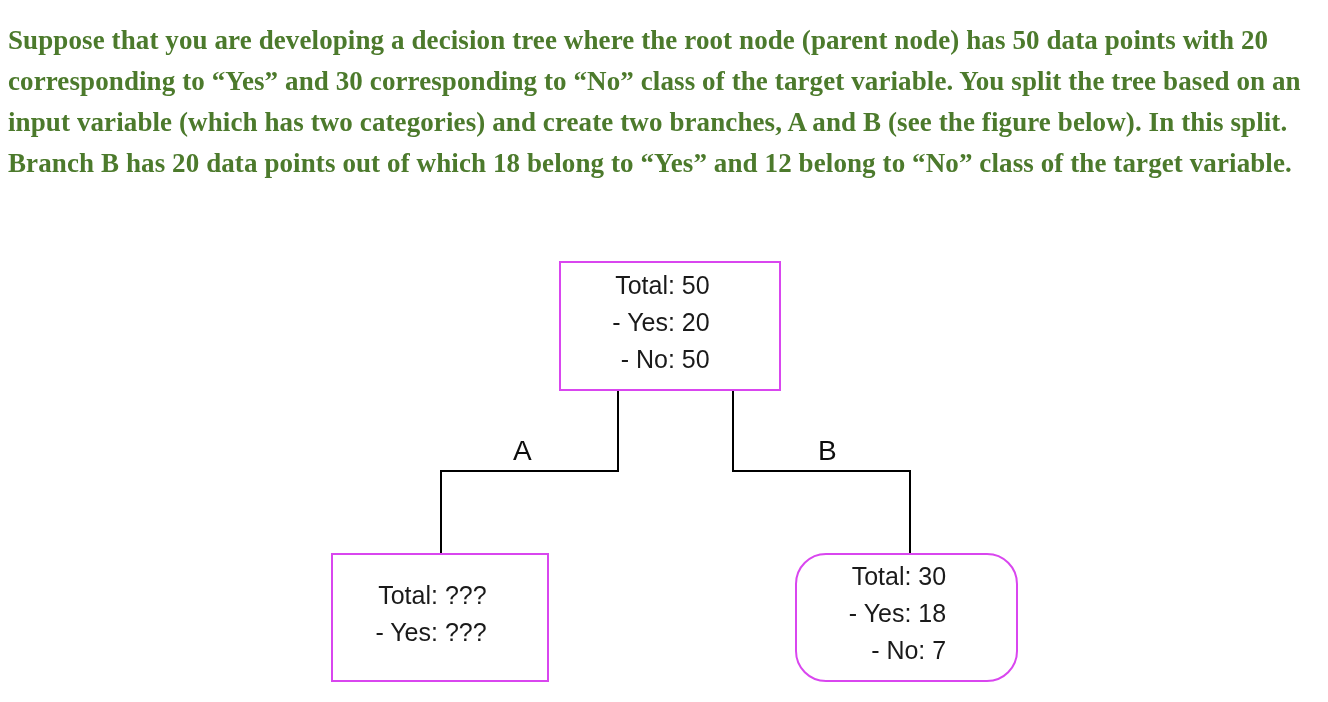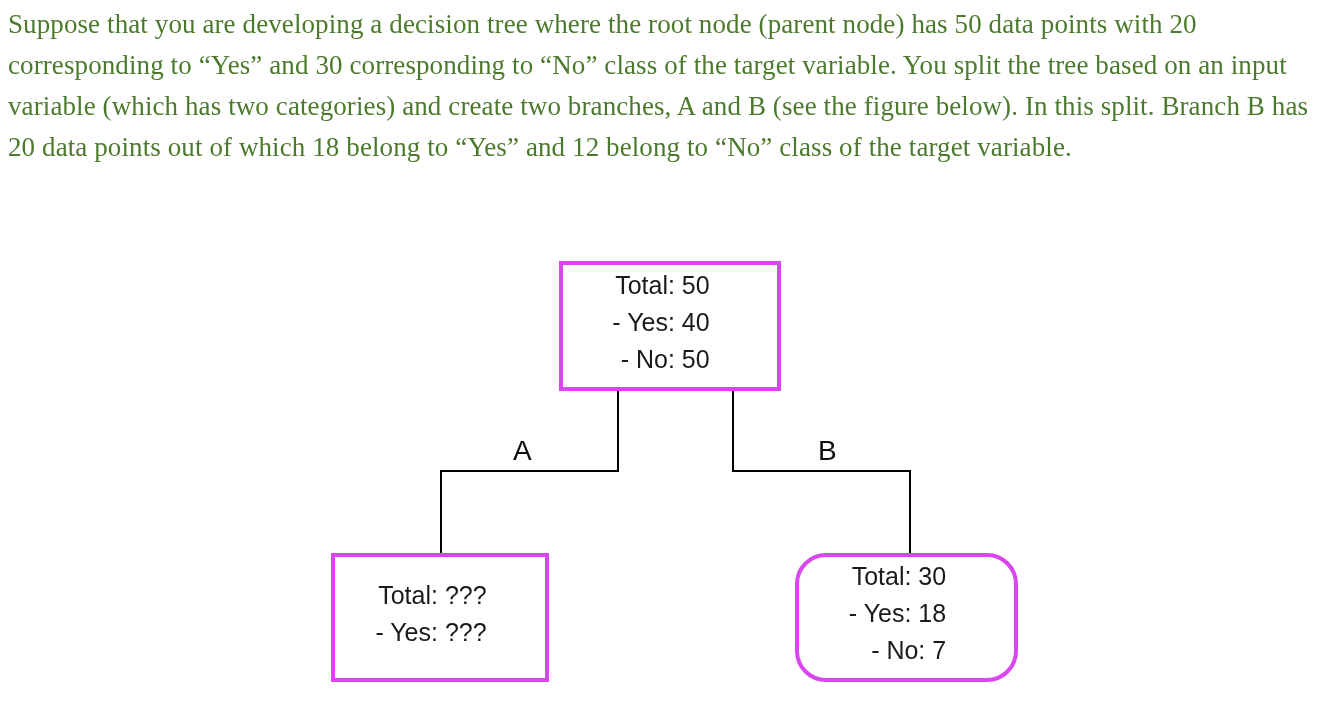--- a/index.html
+++ b/index.html
@@ -13,24 +13,24 @@
     height: 702px;
     background: #ffffff;
     overflow: hidden;
     font-family: "Liberation Sans", sans-serif;
   }
 
   
   .question {
     position: absolute;
     left: 8px;
-    top: 4px;
+    top: 20px;
     width: 1310px;
     font-family: "Liberation Serif", serif;
-    font-weight: normal;
+    font-weight: bold;
     font-size: 27px;
     line-height: 41px;
     color: #4c7a2c;
     letter-spacing: 0.1px;
     text-align: left;
     white-space: pre-wrap;
   }
 
   
   .tree {
@@ -43,21 +43,21 @@
   .tree svg {
     position: absolute;
     left: 0;
     top: 0;
     display: block;
   }
 
   .node {
     position: absolute;
     box-sizing: border-box;
-    border: 4px solid #d946ef;
+    border: 2px solid #d946ef;
     background: #ffffff;
     display: flex;
     flex-direction: column;
     justify-content: center;
     align-items: center;
     padding: 4px 0 12px 0;
   }
   .node-line {
     font-family: "Liberation Sans", sans-serif;
     font-size: 25px;
@@ -101,21 +101,21 @@
     <svg width="1328" height="702">
 
       <path d="M 618 391 L 618 471 L 441 471 L 441 553" fill="none" stroke="#000000" stroke-width="2"></path>
 
       <path d="M 733 391 L 733 471 L 910 471 L 910 553" fill="none" stroke="#000000" stroke-width="2"></path>
     </svg>
 
     <div class="node" id="node-root">
       <div class="node-lines">
         <div class="node-line">Total: 50</div>
-        <div class="node-line">- Yes: 40</div>
+        <div class="node-line">- Yes: 20</div>
         <div class="node-line">- No: 50</div>
       </div>
     </div>
 
     <div class="node" id="node-left">
       <div class="node-lines">
         <div class="node-line">Total: ???</div>
         <div class="node-line">- Yes: ???</div>
       </div>
     </div>

